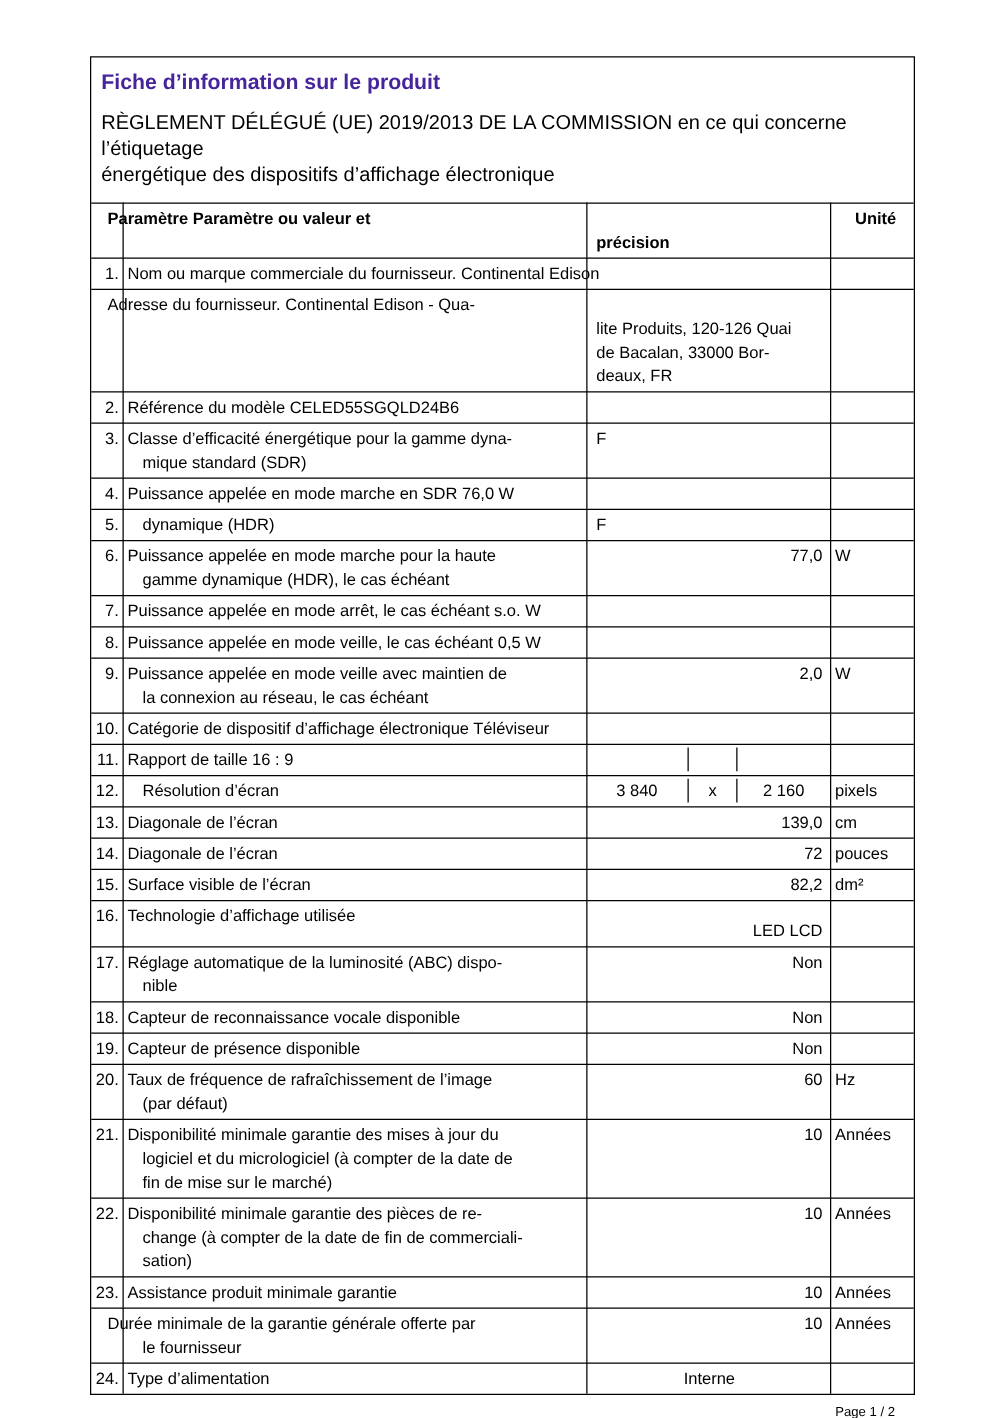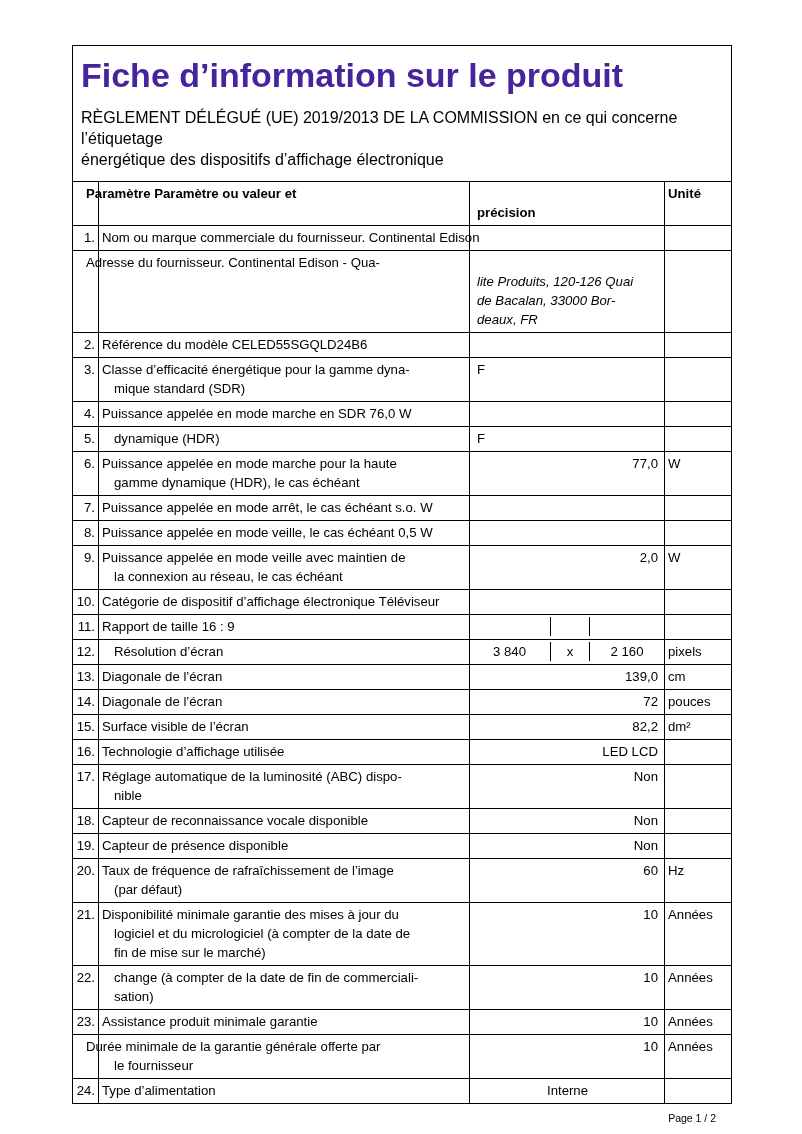--- a/index.html
+++ b/index.html
@@ -14,21 +14,21 @@
     min-height: 1134px;
     box-sizing: border-box;
     padding: 45px 72px 0 72px;
   }
   .sheet {
     border: 1px solid #000;
     width: 658px;
     box-sizing: content-box;
   }
   .title {
-    font-size: 34px;
+    font-size: 17px;
     font-weight: bold;
     margin: 10px 8px 12px 8px;
     letter-spacing: 0px;
   }
   .subtitle {
     font-size: 16px;
     line-height: 21px;
     margin: 0 8px 11px 8px;
   }
   
@@ -76,21 +76,21 @@
     padding-left: 13px;
   }
   .lbl.full .line.cont { padding-left: 28px; }
   .lbl.ind .line { padding-left: 12px; }
   .val {
     grid-column: 3 / 6;
     padding: 0 6px 0 8px;
     white-space: nowrap;
   }
   .val.addr { padding-top: 19px; white-space: normal; }
-  .val.addr .vline-txt { white-space: nowrap; font-style: italic; }
+  .val.addr .vline-txt { white-space: nowrap; }
   .sub { text-align: center; }
   .s1 { grid-column: 3; }
   .s2 { grid-column: 4; }
   .s3 { grid-column: 5; }
   .bl { border-left: 1px solid #000; }
   .unit {
     grid-column: 6;
     padding-left: 4px;
     white-space: nowrap;
   }
@@ -100,21 +100,21 @@
     grid-column: 1 / 3;
     padding-left: 13px;
     white-space: nowrap;
   }
   .thead .hvalue {
     grid-column: 3 / 6;
     padding: 19px 0 0 8px;
   }
   .thead .hunit {
     grid-column: 6;
-    padding-left: 4px;
+    padding-left: 20px;
   }
   .footer {
     text-align: right;
     font-size: 10.5px;
     padding: 8px 14px 0 0;
   }
 </style>
 </head>
 <body>
 
@@ -273,21 +273,21 @@
             <div class="line">Surface visible de l’écran</div>
           </div>
           <div class="cell val" style="text-align: right;">82,2</div>
           <div class="cell unit">dm²</div>
         </div>
         <div class="trow">
           <div class="cell num">16.</div>
           <div class="cell lbl">
             <div class="line">Technologie d’affichage utilisée</div>
           </div>
-          <div class="cell val" style="text-align: right;">LED LCD</div>
+          <div class="cell val" style="text-align: right; margin-top: 12px;">LED LCD</div>
           <div class="cell unit"></div>
         </div>
         <div class="trow">
           <div class="cell num">17.</div>
           <div class="cell lbl">
             <div class="line">Réglage automatique de la luminosité (ABC) dispo-</div>
             <div class="line cont">nible</div>
           </div>
           <div class="cell val" style="text-align: right;">Non</div>
           <div class="cell unit"></div>
@@ -323,20 +323,21 @@
             <div class="line">Disponibilité minimale garantie des mises à jour du</div>
             <div class="line cont">logiciel et du micrologiciel (à compter de la date de</div>
             <div class="line cont">fin de mise sur le marché)</div>
           </div>
           <div class="cell val" style="text-align: right;">10</div>
           <div class="cell unit">Années</div>
         </div>
         <div class="trow">
           <div class="cell num">22.</div>
           <div class="cell lbl">
+            <div class="line">Disponibilité minimale garantie des pièces de re-</div>
             <div class="line cont">change (à compter de la date de fin de commerciali-</div>
             <div class="line cont">sation)</div>
           </div>
           <div class="cell val" style="text-align: right;">10</div>
           <div class="cell unit">Années</div>
         </div>
         <div class="trow">
           <div class="cell num">23.</div>
           <div class="cell lbl">
             <div class="line">Assistance produit minimale garantie</div>

